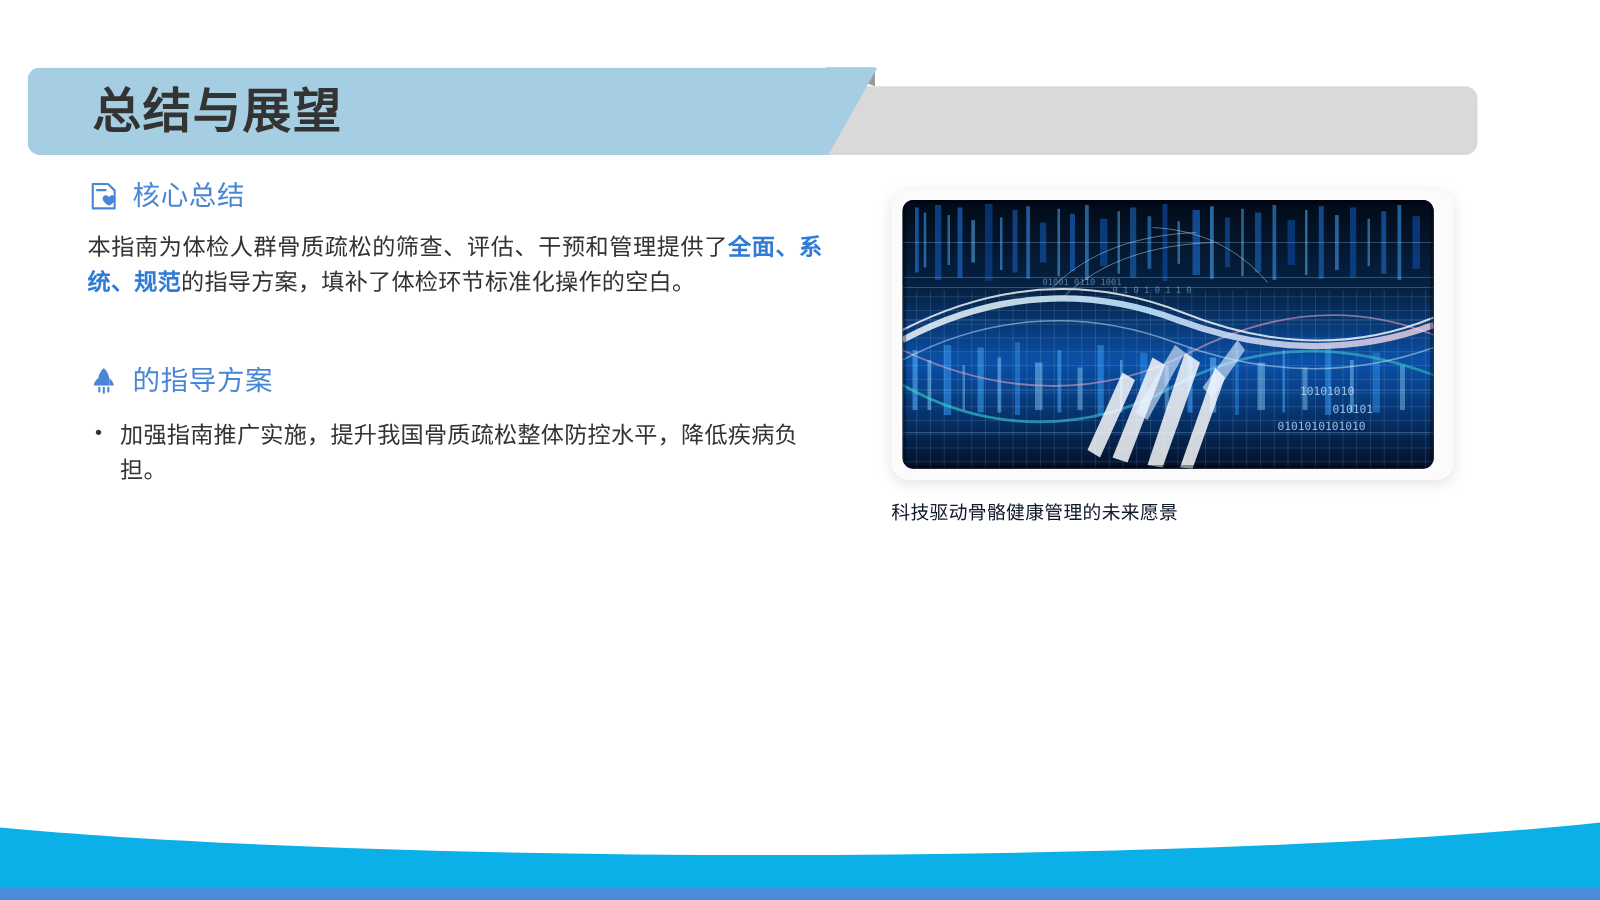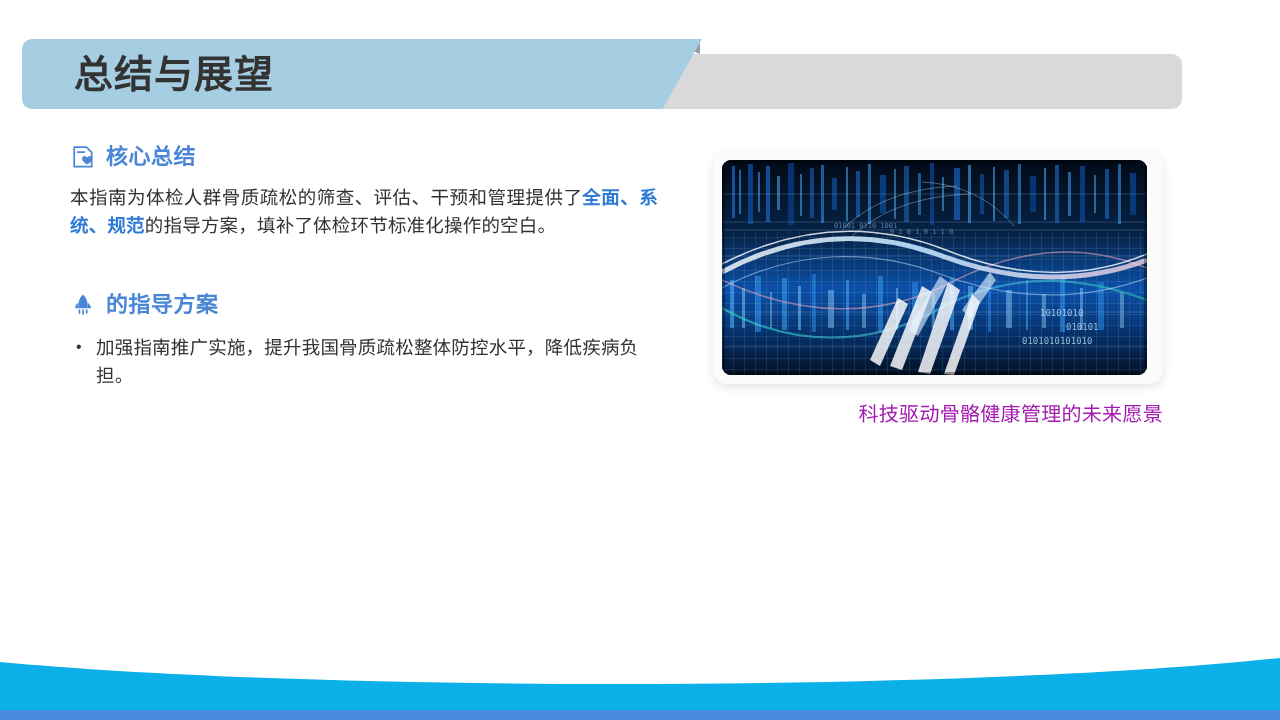--- a/index.html
+++ b/index.html
@@ -19,21 +19,21 @@
     width: 1280px;
     height: 720px;
     background: #ffffff;
     overflow: hidden;
   }
 
   
   .title-area {
     position: absolute;
     left: 0;
-    top: 1px;
+    top: 16px;
     width: 1176px;
     height: 130px;
   }
   .banner-gray {
     position: absolute;
     left: 640px;
     top: 53px;
     width: 542px;
     height: 55px;
     background: #d9d9d9;
@@ -87,21 +87,21 @@
     margin-bottom: 12px;
   }
   .section-head .icon {
     width: 26px;
     height: 26px;
     flex: 0 0 26px;
     display: block;
   }
   .section-title {
     font-size: 22px;
-    font-weight: bold;
+    font-weight: normal;
     color: #4a86d6;
     line-height: 26px;
     letter-spacing: 0.5px;
   }
 
   .body-text {
     font-size: 18.5px;
     line-height: 28px;
     color: #333333;
     letter-spacing: 0.2px;
@@ -167,23 +167,23 @@
     inset: 0;
     width: 100%;
     height: 100%;
     display: block;
   }
   .img-caption {
     position: absolute;
     left: 713px;
     top: 398px;
     width: 450px;
-    text-align: right;
-    font-size: 20px;
-    color: #a21caf;
+    text-align: left;
+    font-size: 15px;
+    color: #0f172a;
     letter-spacing: 0.3px;
   }
 
   
   .wave {
     position: absolute;
     left: 0;
     bottom: 0;
     width: 1280px;
     height: 80px;

